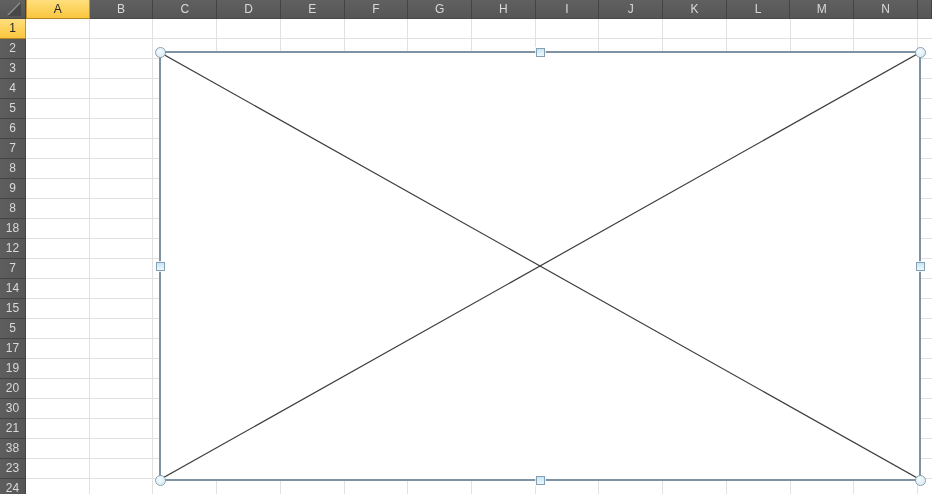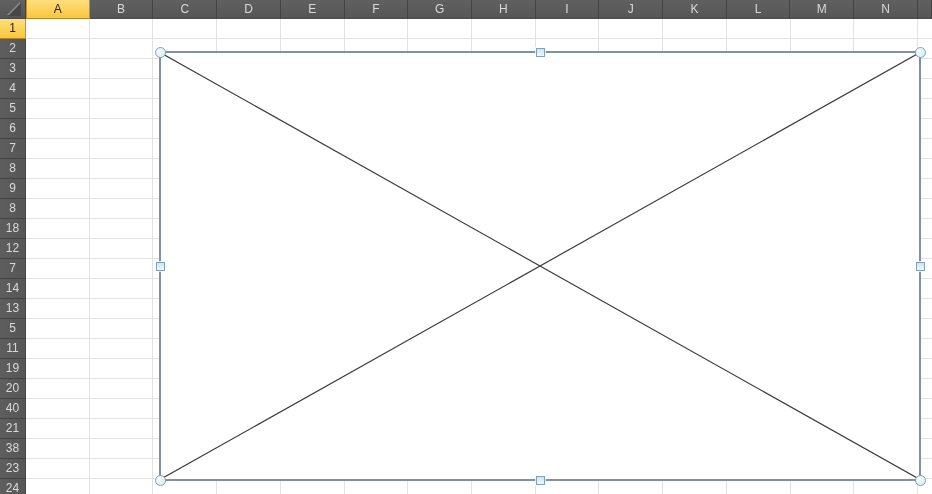--- a/index.html
+++ b/index.html
@@ -145,26 +145,26 @@
     <div class="row-h">5</div>
     <div class="row-h">6</div>
     <div class="row-h">7</div>
     <div class="row-h">8</div>
     <div class="row-h">9</div>
     <div class="row-h">8</div>
     <div class="row-h">18</div>
     <div class="row-h">12</div>
     <div class="row-h">7</div>
     <div class="row-h">14</div>
-    <div class="row-h">13</div>
+    <div class="row-h">15</div>
     <div class="row-h">5</div>
-    <div class="row-h">11</div>
+    <div class="row-h">17</div>
     <div class="row-h">19</div>
     <div class="row-h">20</div>
-    <div class="row-h">40</div>
+    <div class="row-h">30</div>
     <div class="row-h">21</div>
     <div class="row-h">38</div>
     <div class="row-h">23</div>
     <div class="row-h">24</div>
   </div>
 
   <div class="shape">
     <svg viewBox="0 0 758 426" preserveAspectRatio="none">
       <line x1="0" y1="0" x2="758" y2="426" stroke="#3e3e3e" stroke-width="1.2"></line>
       <line x1="758" y1="0" x2="0" y2="426" stroke="#3e3e3e" stroke-width="1.2"></line>

